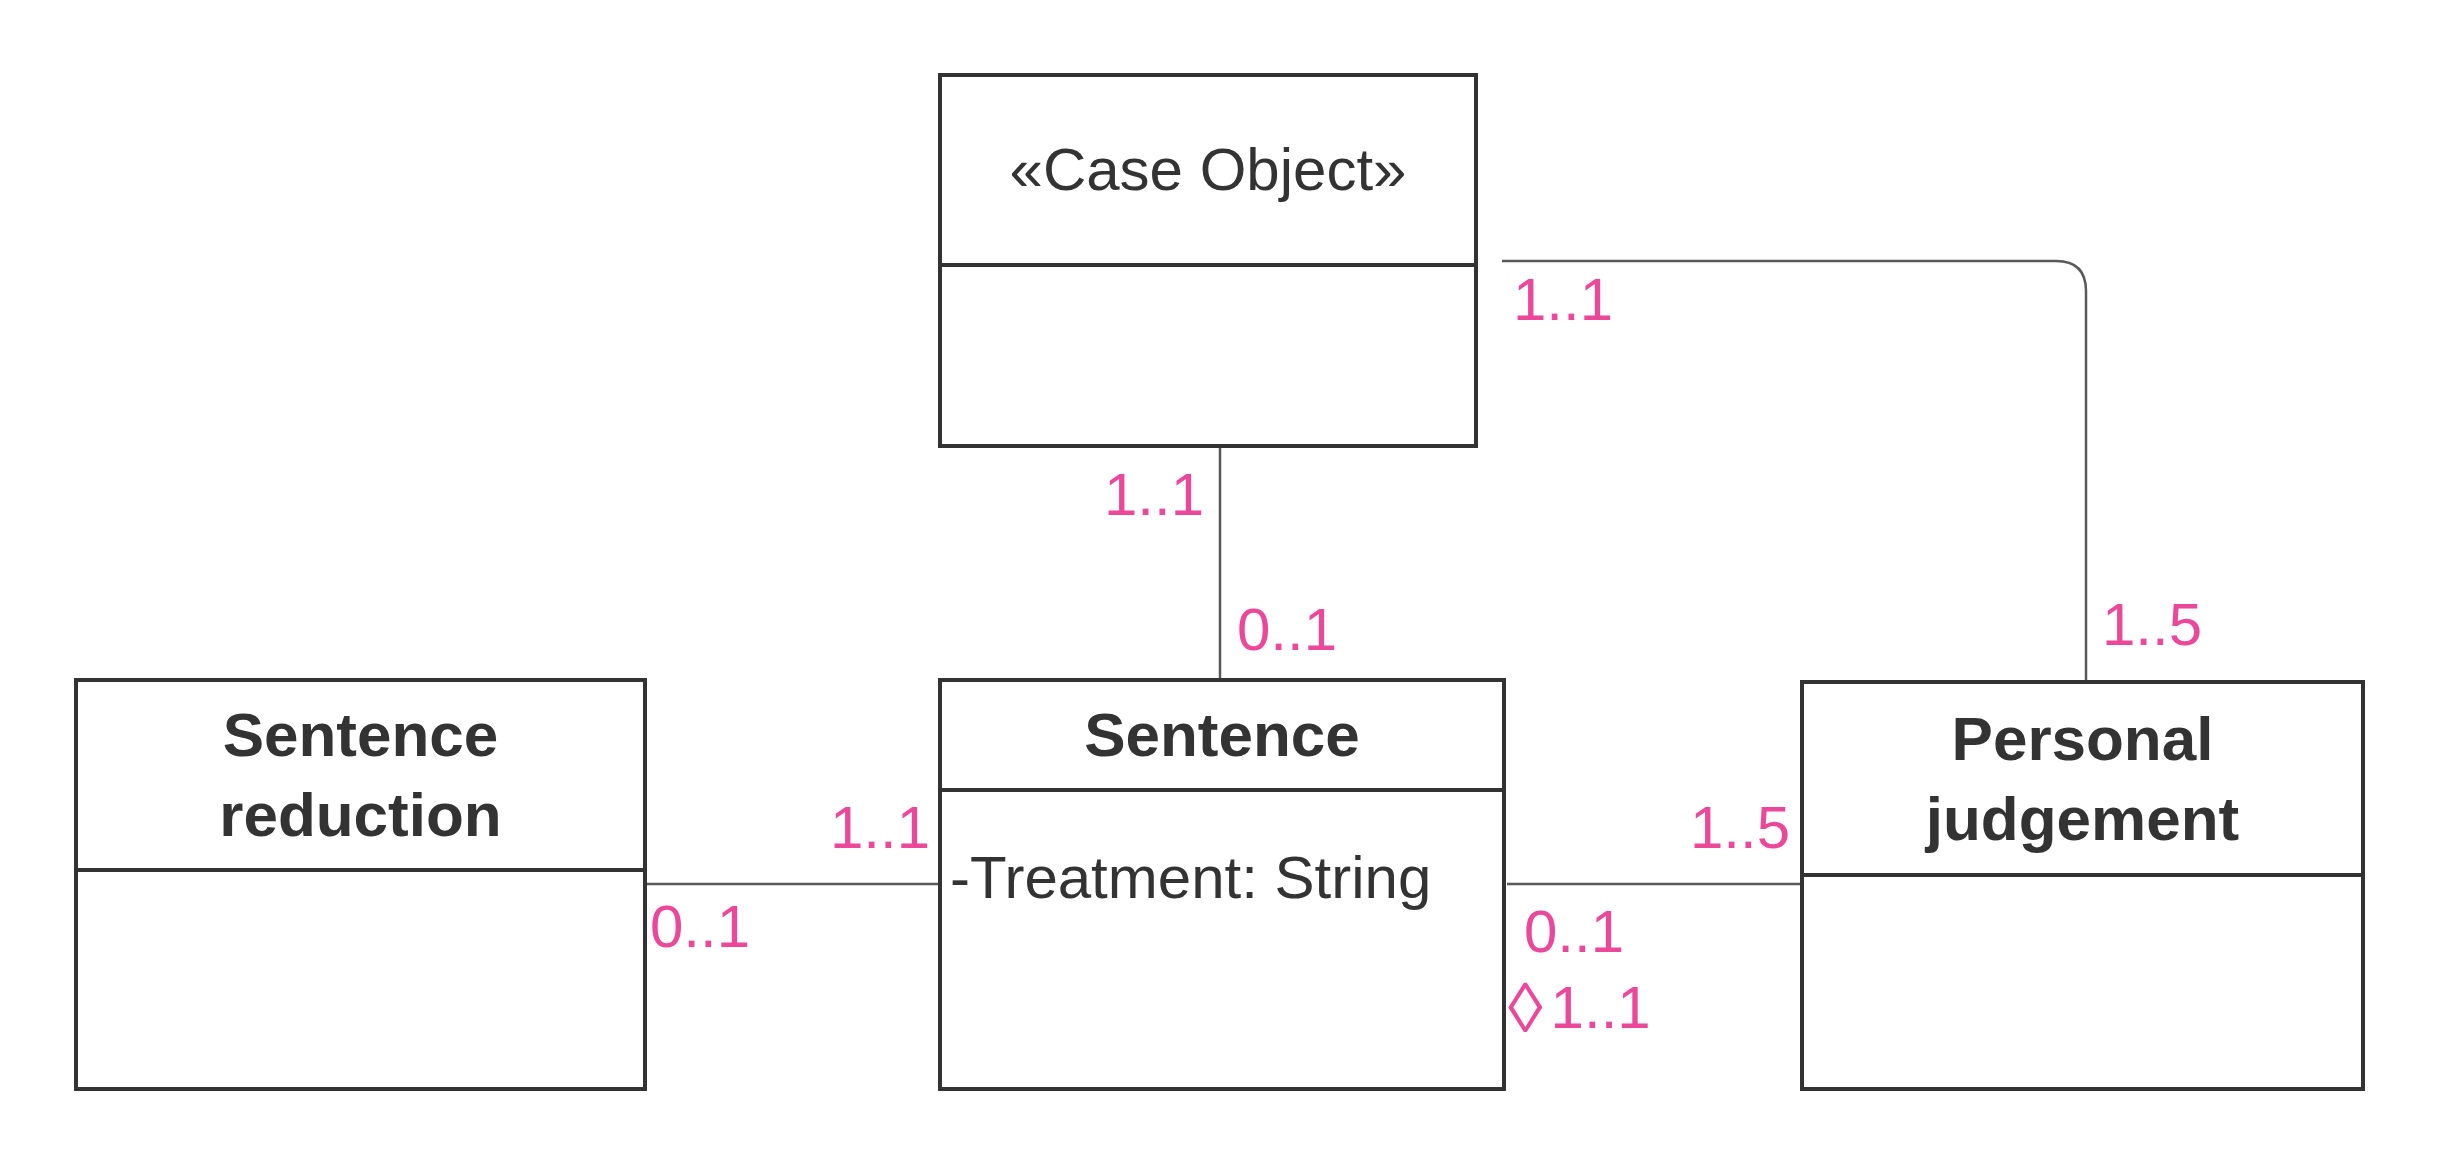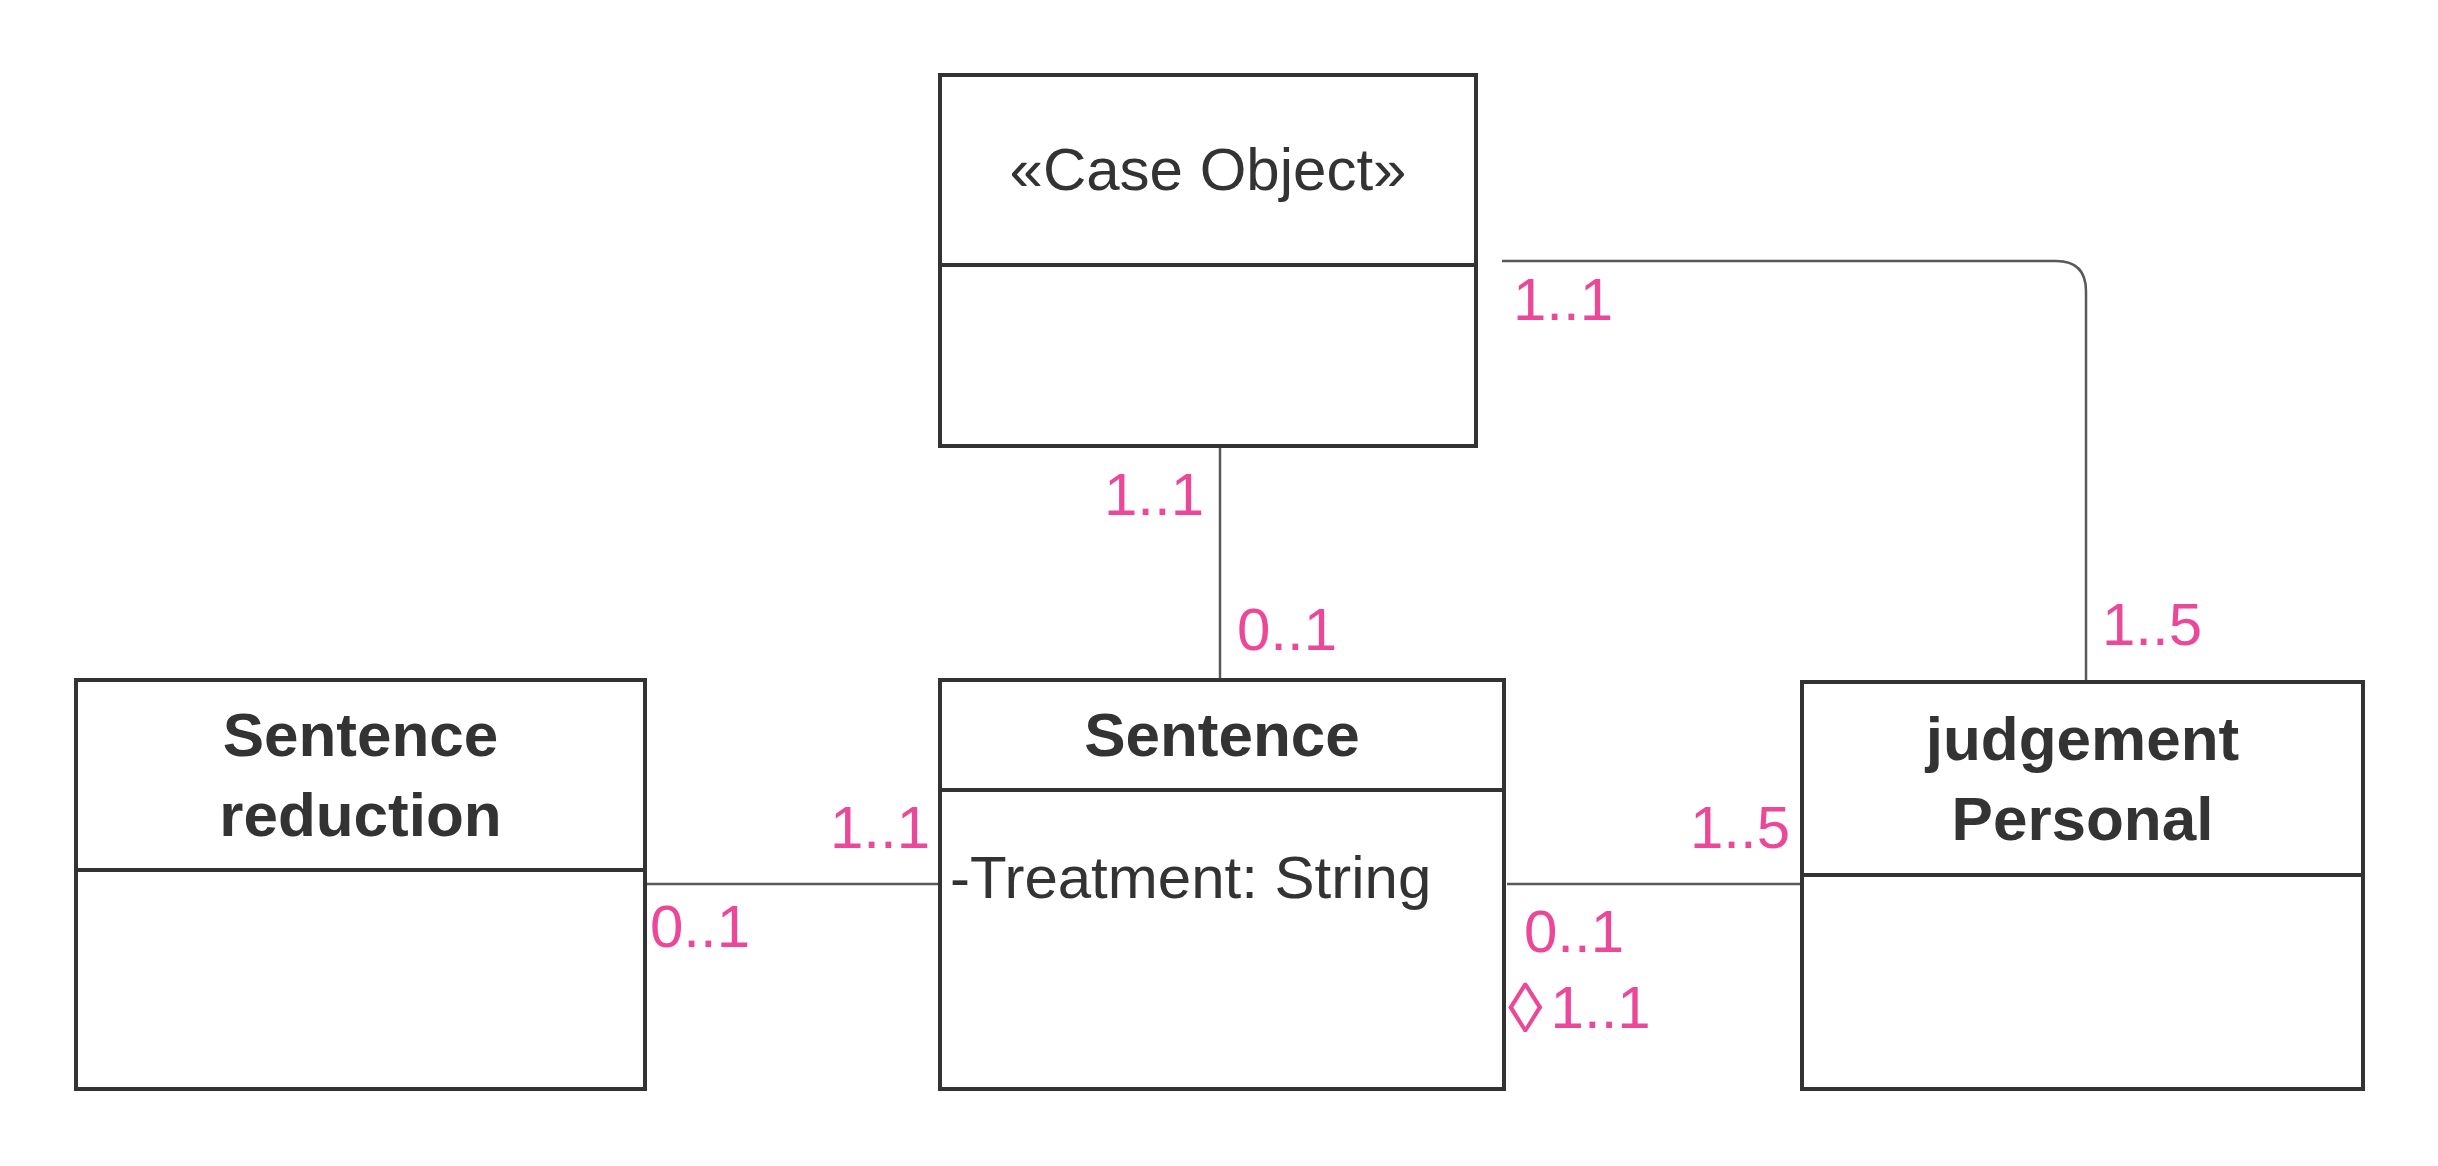--- a/index.html
+++ b/index.html
@@ -106,22 +106,22 @@
     <div class="uml-title" style="height:110px;">
       <div>Sentence</div>
     </div>
     <div class="uml-body">
       <div>-Treatment: String</div>
     </div>
   </div>
 
   <div class="uml-class" style="left:1800px; top:680px; width:565px; height:411px;">
     <div class="uml-title" style="height:193px;">
+      <div>Personal</div>
       <div>judgement</div>
-      <div>Personal</div>
     </div>
     <div class="uml-body"></div>
   </div>
 
   <div class="mult align-right" style="left:1044px; top:459px; width:160px;">1..1</div>
   <div class="mult" style="left:1237px; top:594px;">0..1</div>
 
   <div class="mult" style="left:1513px; top:264px;">1..1</div>
   <div class="mult" style="left:2102px; top:589px;">1..5</div>
 

